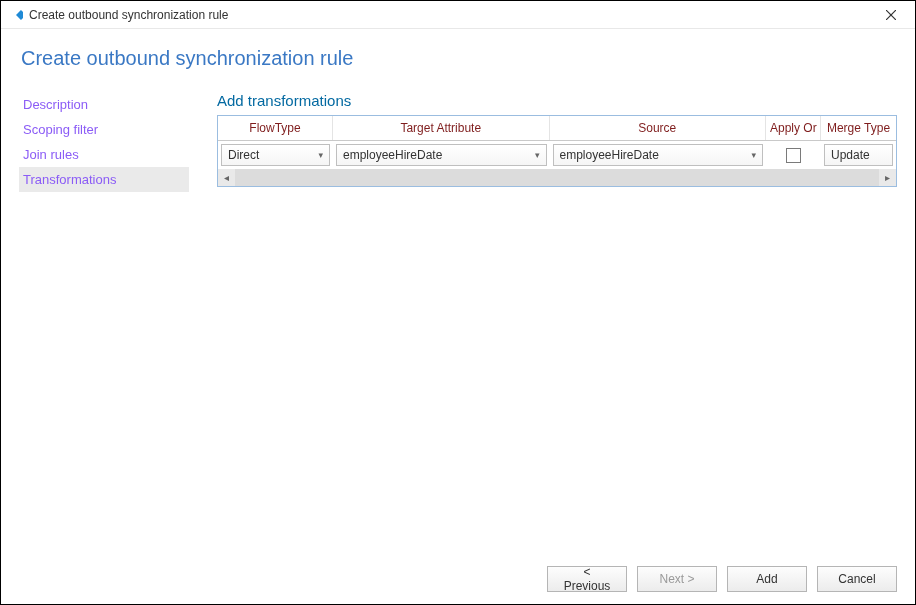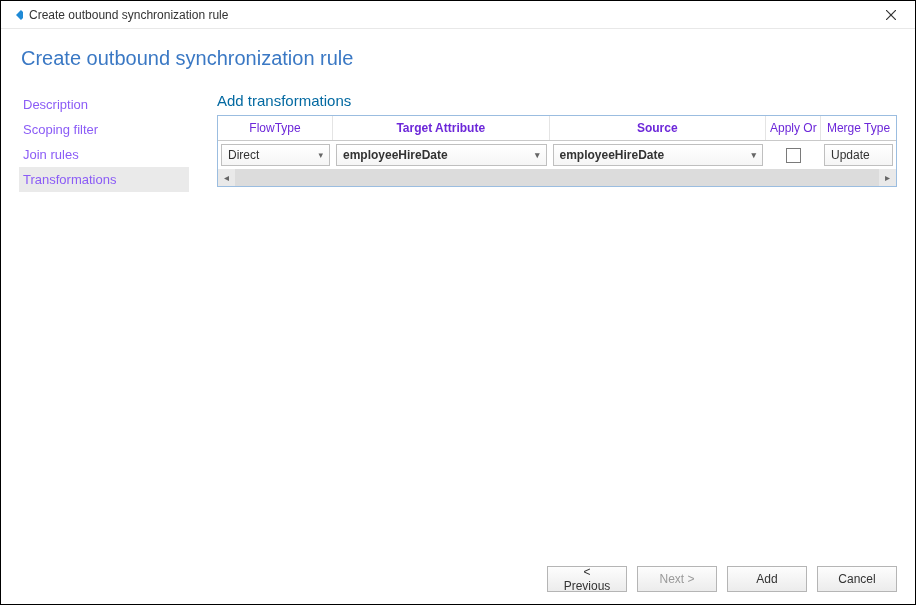--- a/index.html
+++ b/index.html
@@ -83,33 +83,33 @@
       width: 100%;
     }
     .grid-header {
       display: flex;
       background: #fff;
       border-bottom: 1px solid #c9c9c9;
     }
     .grid-header-cell {
       padding: 5px 4px;
       font-size: 12px;
-      color: #6d28d9;
+      color: #7f1d1d;
       text-align: center;
       border-right: 1px solid #e4e4e4;
       white-space: nowrap;
       overflow: hidden;
     }
     .grid-header-cell:last-child { border-right: none; }
     .col-flowtype { width: 115px; }
     .col-target   { width: 200px; }
     .col-source   { width: 200px; }
     .col-apply    { width: 55px; }
     .col-merge    { width: 75px; flex: none; }
-    .col-flex     { flex: 1; font-weight: bold; }
+    .col-flex     { flex: 1; }
     .grid-row {
       display: flex;
       background: #fff;
       padding: 3px 0;
       align-items: center;
     }
     .combo, .textcell {
       height: 22px;
       border: 1px solid #bfbfbf;
       background: linear-gradient(#fff,#f5f5f5);

